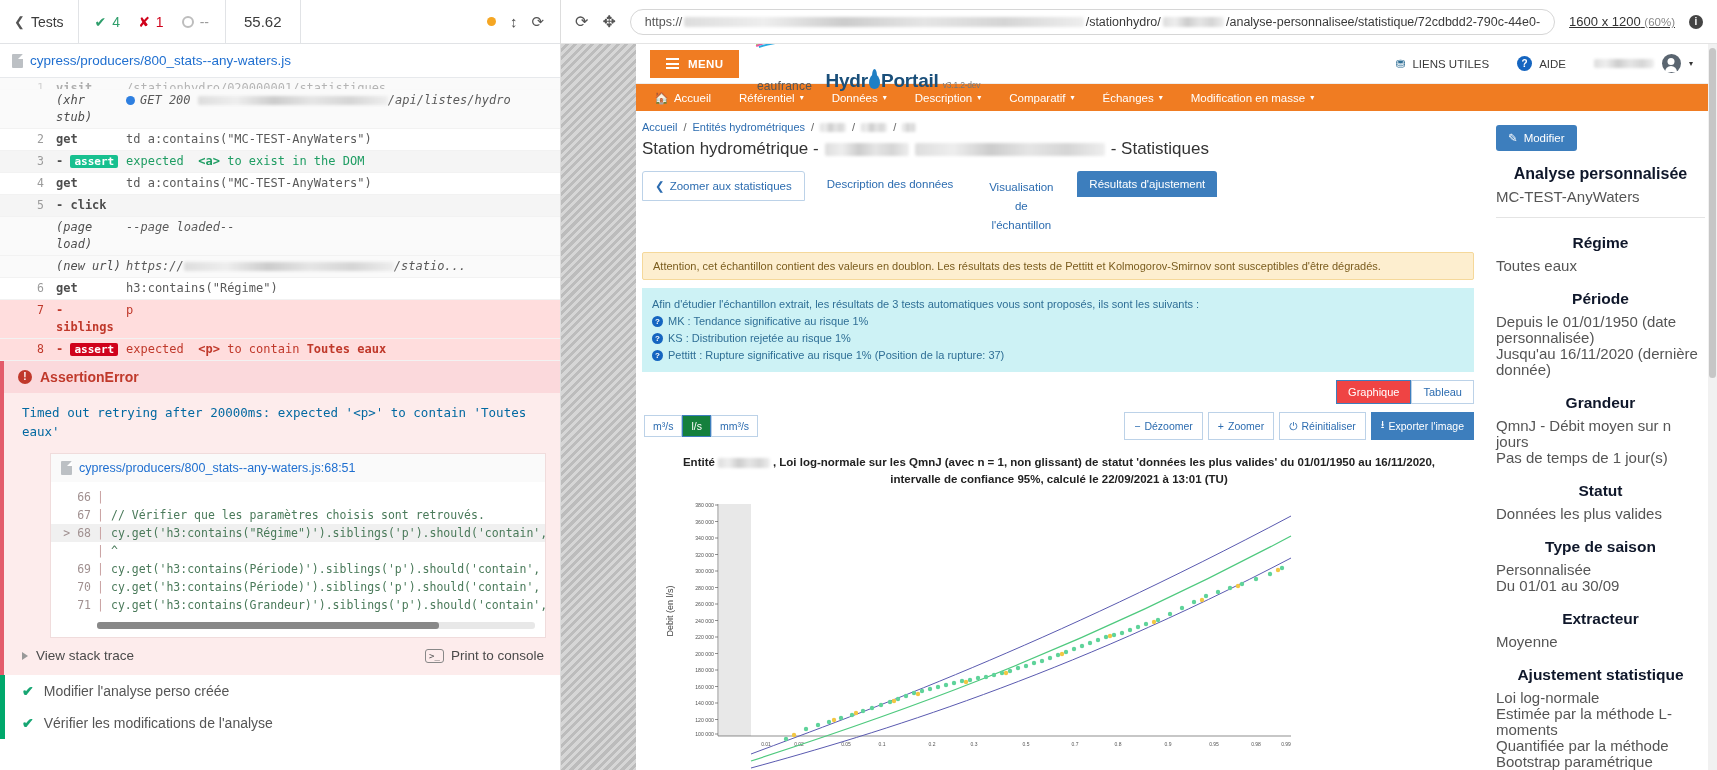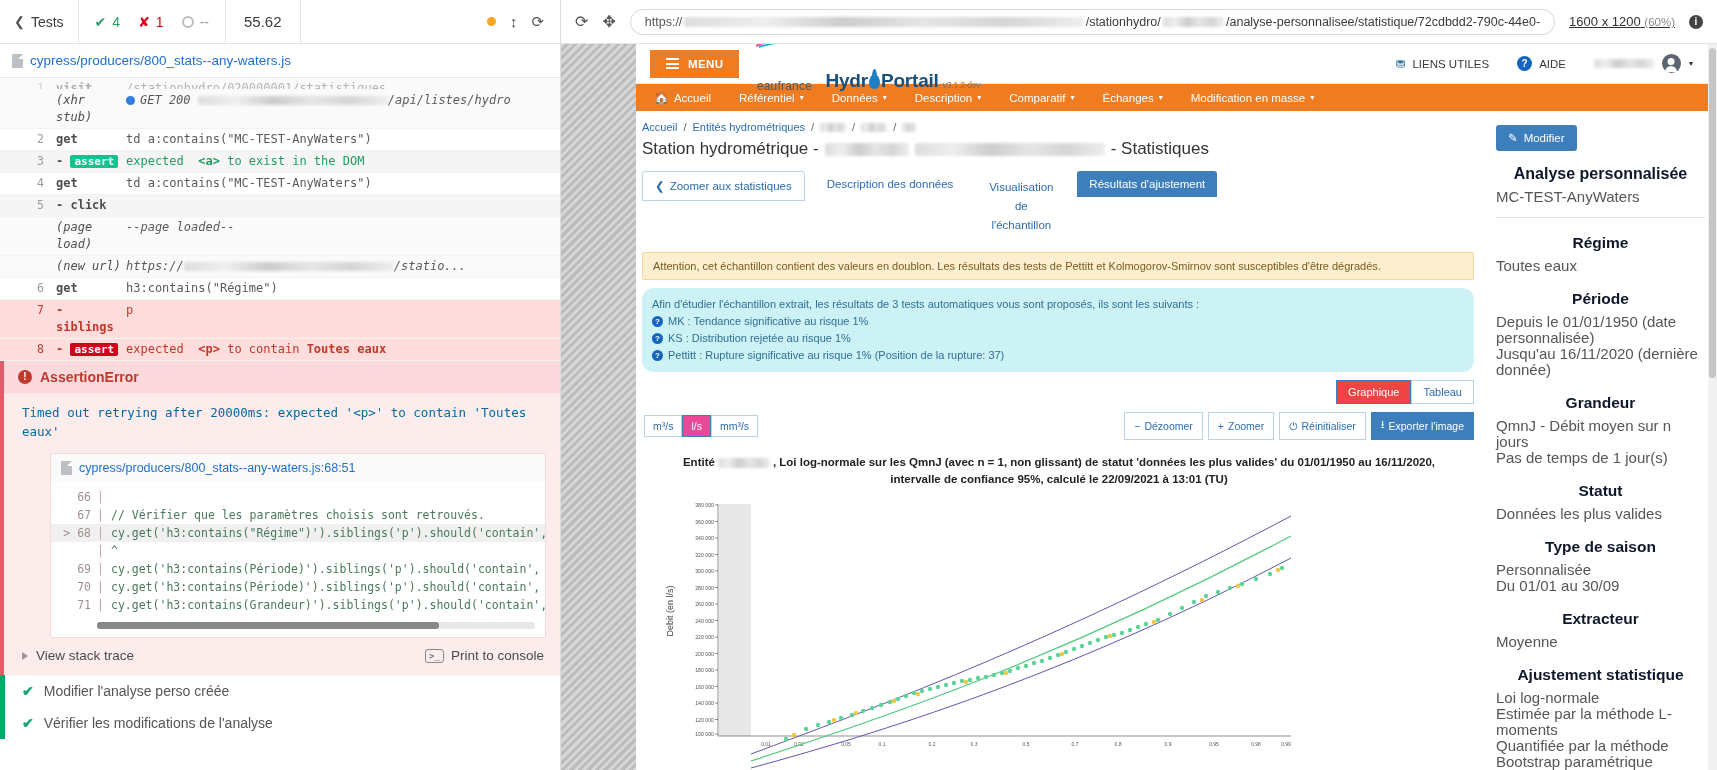--- a/index.html
+++ b/index.html
@@ -118,32 +118,32 @@
   .hp-left { flex:1; padding:0 0 0 0; overflow:hidden; position:relative; }
   .crumbs { font-size:11px; color:#666; padding:10px 0 0 6px; display:flex; gap:6px; align-items:center; }
   .crumbs a { color:#2c6cb0; text-decoration:none; }
   .pg-title { font-size:17px; color:#333; padding:6px 0 8px 6px; display:flex; align-items:center; gap:6px; }
   .tabs { display:flex; align-items:flex-start; gap:10px; padding:4px 0 0 6px; }
   .tab { font-size:11.5px; padding:7px 12px; color:#2c6cb0; cursor:pointer; border-radius:3px 3px 0 0; text-align:center; }
   .tab.bordered { border:1px solid #bcd2e8; background:#fff; display:flex; align-items:center; gap:5px; }
   .tab.wrap2 { width:92px; line-height:19px; }
   .tab.active { background:#3d7ebd; color:#fff; font-weight:normal; }
   .alert-warn { margin:10px 8px 0 6px; background:#fdeecf; border:1px solid #f5d89a; color:#7a5c1e; font-size:11px; padding:7px 10px; border-radius:2px; }
-  .alert-info { margin:8px 8px 0 6px; background:#cdf2f5; color:#2f6f96; font-size:11px; padding:8px 10px; border-radius:12px; line-height:17px; }
+  .alert-info { margin:8px 8px 0 6px; background:#cdf2f5; color:#2f6f96; font-size:11px; padding:8px 10px; border-radius:0; line-height:17px; }
   .alert-info .li { display:flex; align-items:center; gap:5px; }
   .chip-q { width:11px;height:11px;border-radius:50%;background:#1565c0;color:#fff;font-size:8px;line-height:11px;text-align:center;font-weight:bold;flex:0 0 11px; }
 
   .gt-row { display:flex; justify-content:flex-end; padding:8px 8px 0 0; }
   .btn-group { display:flex; }
   .btn-g { font-size:11px; padding:5px 11px; border:1px solid #bcd2e8; color:#2c6cb0; background:#fff; cursor:pointer; }
   .btn-g.on { background:#ef4444; color:#fff; border-color:#3d7ebd; }
   .tool-row { display:flex; align-items:center; justify-content:space-between; padding:8px 8px 0 8px; }
   .unit-group { display:flex; }
   .u-btn { font-size:10.5px; padding:4px 8px; border:1px solid #bcd2e8; color:#2c6cb0; background:#fff; cursor:pointer; }
-  .u-btn.on { background:#ec4899; color:#fff; border-color:#3d7ebd; }
+  .u-btn.on { background:#15803d; color:#fff; border-color:#3d7ebd; }
   .zoom-group { display:flex; gap:5px; }
   .z-btn { font-size:10.5px; padding:4px 9px; border:1px solid #bcd2e8; color:#2c6cb0; background:#fff; cursor:pointer; display:flex; align-items:center; gap:4px; }
   .z-btn.solid { background:#3d7ebd; color:#fff; border-color:#3d7ebd; }
 
   .chart-title { text-align:center; font-size:11.5px; font-weight:bold; color:#222; padding:14px 40px 0 40px; line-height:17px; }
   .chart-area { position:relative; margin-top:8px; height:300px; }
   .y-label { position:absolute; left:8px; top:110px; transform:rotate(-90deg); font-size:9px; color:#444; }
 
   
   .hp-right { width:235px; flex:0 0 235px; padding:14px 12px 0 14px; border-left:0; }

